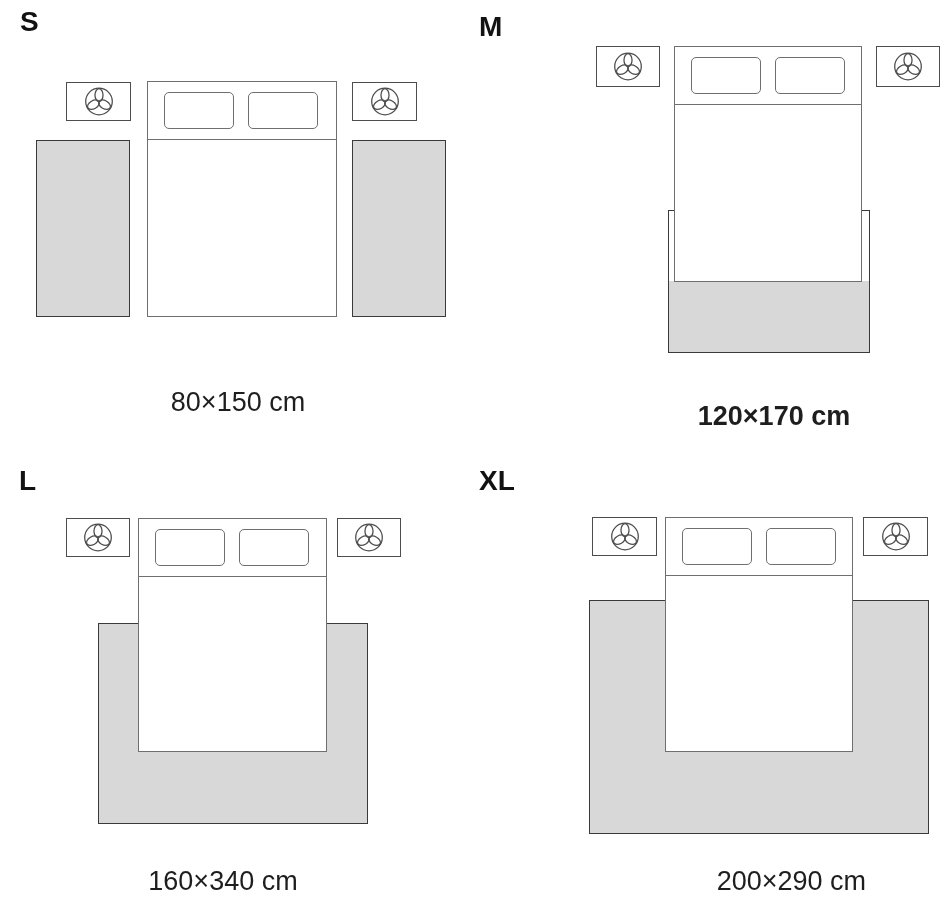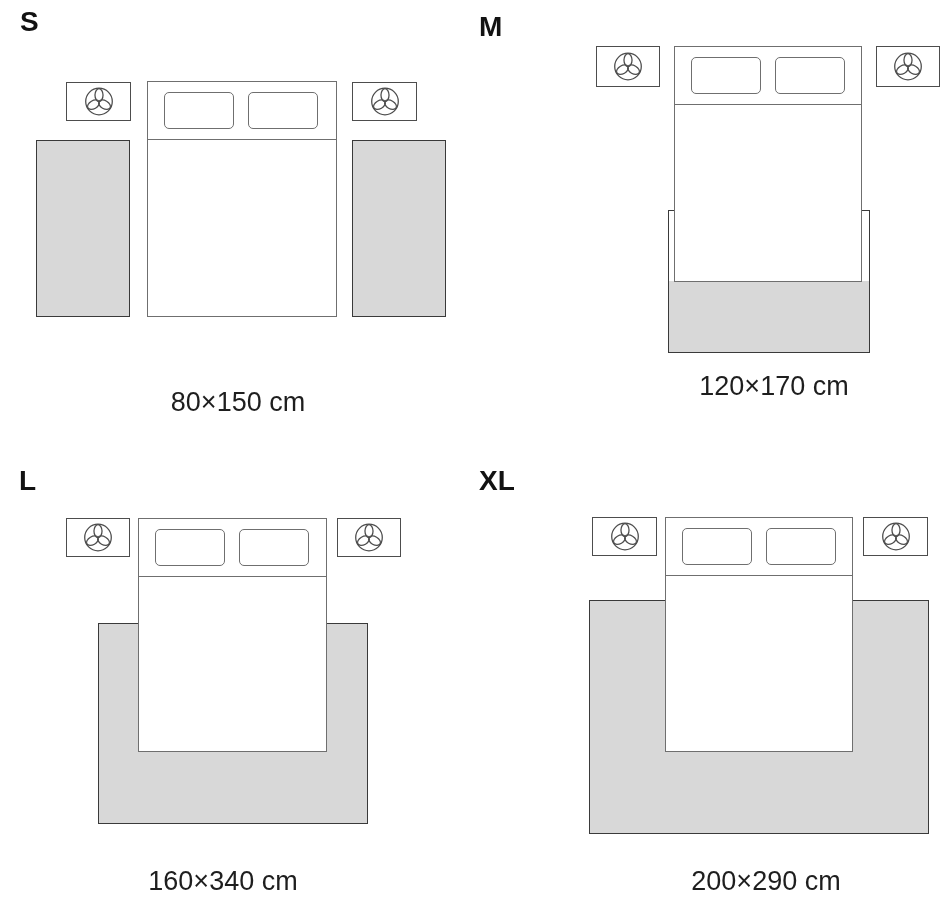--- a/index.html
+++ b/index.html
@@ -32,37 +32,37 @@
   .s-bed{left:147px;top:81px;width:190px;height:236px;}
   .s-dim{left:138px;top:388px;}
 
   
   .m-label{left:479px;top:12px;}
   .m-rug{left:668px;top:210px;width:202px;height:143px;}
   .m-rug .rug-fill{height:71px;}
   .m-ns-l{left:596px;top:46px;width:64px;height:41px;}
   .m-ns-r{left:876px;top:46px;width:64px;height:41px;}
   .m-bed{left:674px;top:46px;width:188px;height:236px;}
-  .m-dim{left:674px;top:372px;}
+  .m-dim{left:674px;top:402px;font-weight:bold;}
 
   
   .l-label{left:19px;top:466px;}
   .l-rug{left:98px;top:623px;width:270px;height:201px;}
   .l-ns-l{left:66px;top:518px;width:64px;height:39px;}
   .l-ns-r{left:337px;top:518px;width:64px;height:39px;}
   .l-bed{left:138px;top:518px;width:189px;height:234px;}
   .l-dim{left:123px;top:867px;}
 
   
   .xl-label{left:479px;top:466px;}
   .xl-rug{left:589px;top:600px;width:340px;height:234px;}
   .xl-ns-l{left:592px;top:517px;width:65px;height:39px;}
   .xl-ns-r{left:863px;top:517px;width:65px;height:39px;}
   .xl-bed{left:665px;top:517px;width:188px;height:235px;}
-  .xl-dim{left:666px;top:867px;}
+  .xl-dim{left:666px;top:867px;text-align:right;}
 </style>
 </head>
 <body>
 
 <div id="canvas">
 
   <section>
     <h2 class="qlabel s-label">S</h2>
     <div class="rug s-rug-l"></div>
     <div class="rug s-rug-r"></div>

